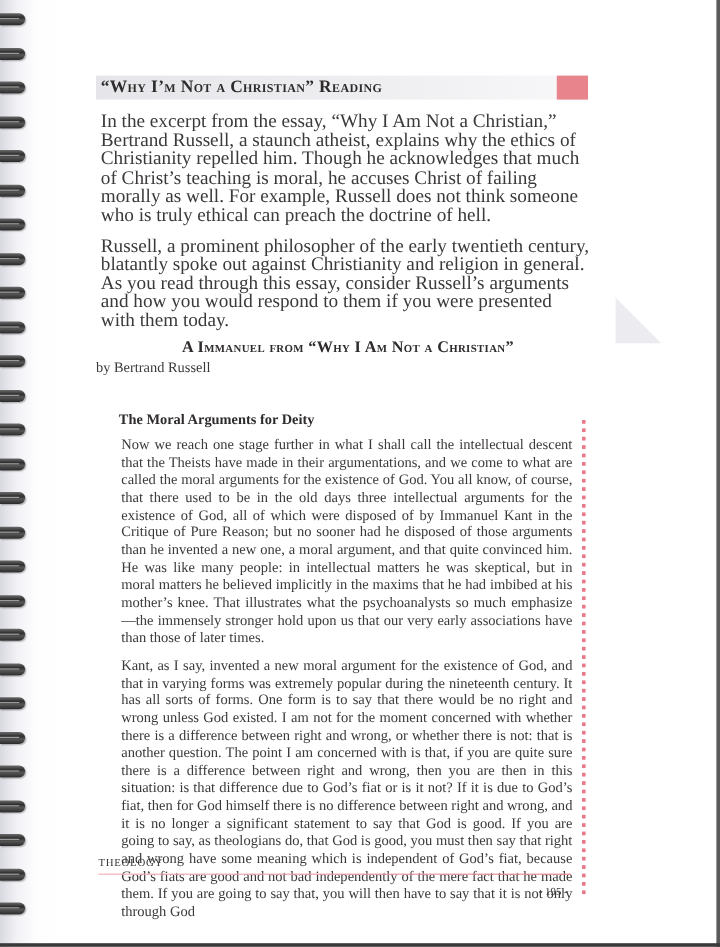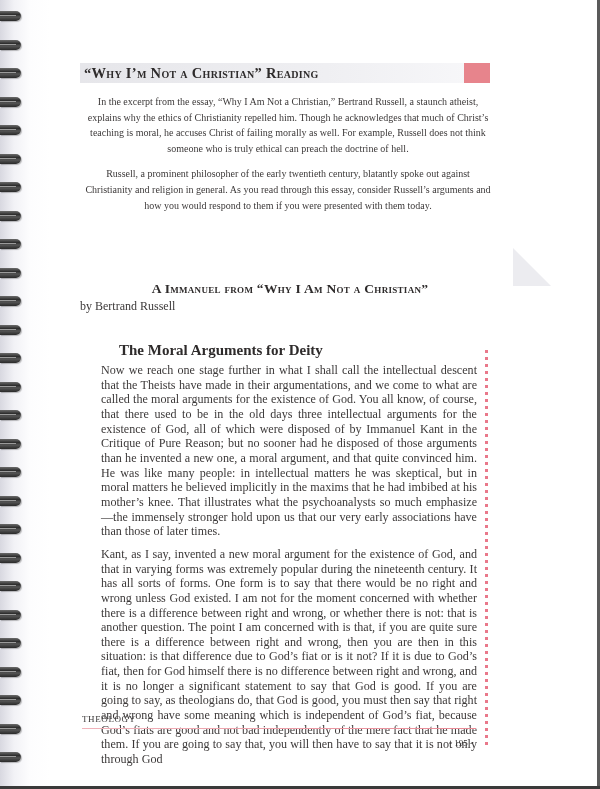--- a/index.html
+++ b/index.html
@@ -39,40 +39,40 @@
     font-size: 14.5px; font-weight: bold; letter-spacing: 0.3px; color: #2e2b2b;
     font-variant: small-caps;
     text-align: center;
   }
   .accent-block {
     position: absolute; left: 464px; top: 63px; width: 26px; height: 20px; background: #e7848c;
   }
 
   .intro {
     position: absolute; left: 84px; top: 94px; width: 408px;
-    font-size: 10px; line-height: 15.6px; color: #3c3939; text-align: center;
+    font-size: 16px; line-height: 15.6px; color: #3c3939;
   }
   .intro p { margin: 0 0 10px 0; }
 
   .triangle {
     position: absolute; left: 513px; top: 248px; width: 0; height: 0;
     border-left: 38px solid #ececf0; border-top: 38px solid transparent;
   }
 
   .selection-title {
     position: absolute; left: 80px; top: 281px; width: 420px; text-align: center;
     font-size: 13.5px; font-weight: bold; color: #2e2b2b; font-variant: small-caps; letter-spacing: 0.3px;
   }
   .byline {
     position: absolute; left: 80px; top: 299px; width: 420px; 
     font-size: 12px; color: #3c3939;
   }
   .section-heading {
     position: absolute; left: 99px; top: 342px;
-    font-size: 15px; font-weight: bold; color: #2e2b2b; margin-left: 20px;
+    font-size: 12px; font-weight: bold; color: #2e2b2b;
   }
   .body-text {
     position: absolute; left: 101px; top: 363px; width: 376px;
     font-size: 12.1px; line-height: 14.65px; color: #3c3939; text-align: justify;
   }
   .body-text p { margin: 0 0 8px 0; }
 
   .dotted-rule {
     position: absolute; left: 485px; top: 350px; width: 3px; height: 396px;
     background-image: linear-gradient(to bottom, #e9788a 0px, #e9788a 3px, transparent 3px, transparent 7px);

